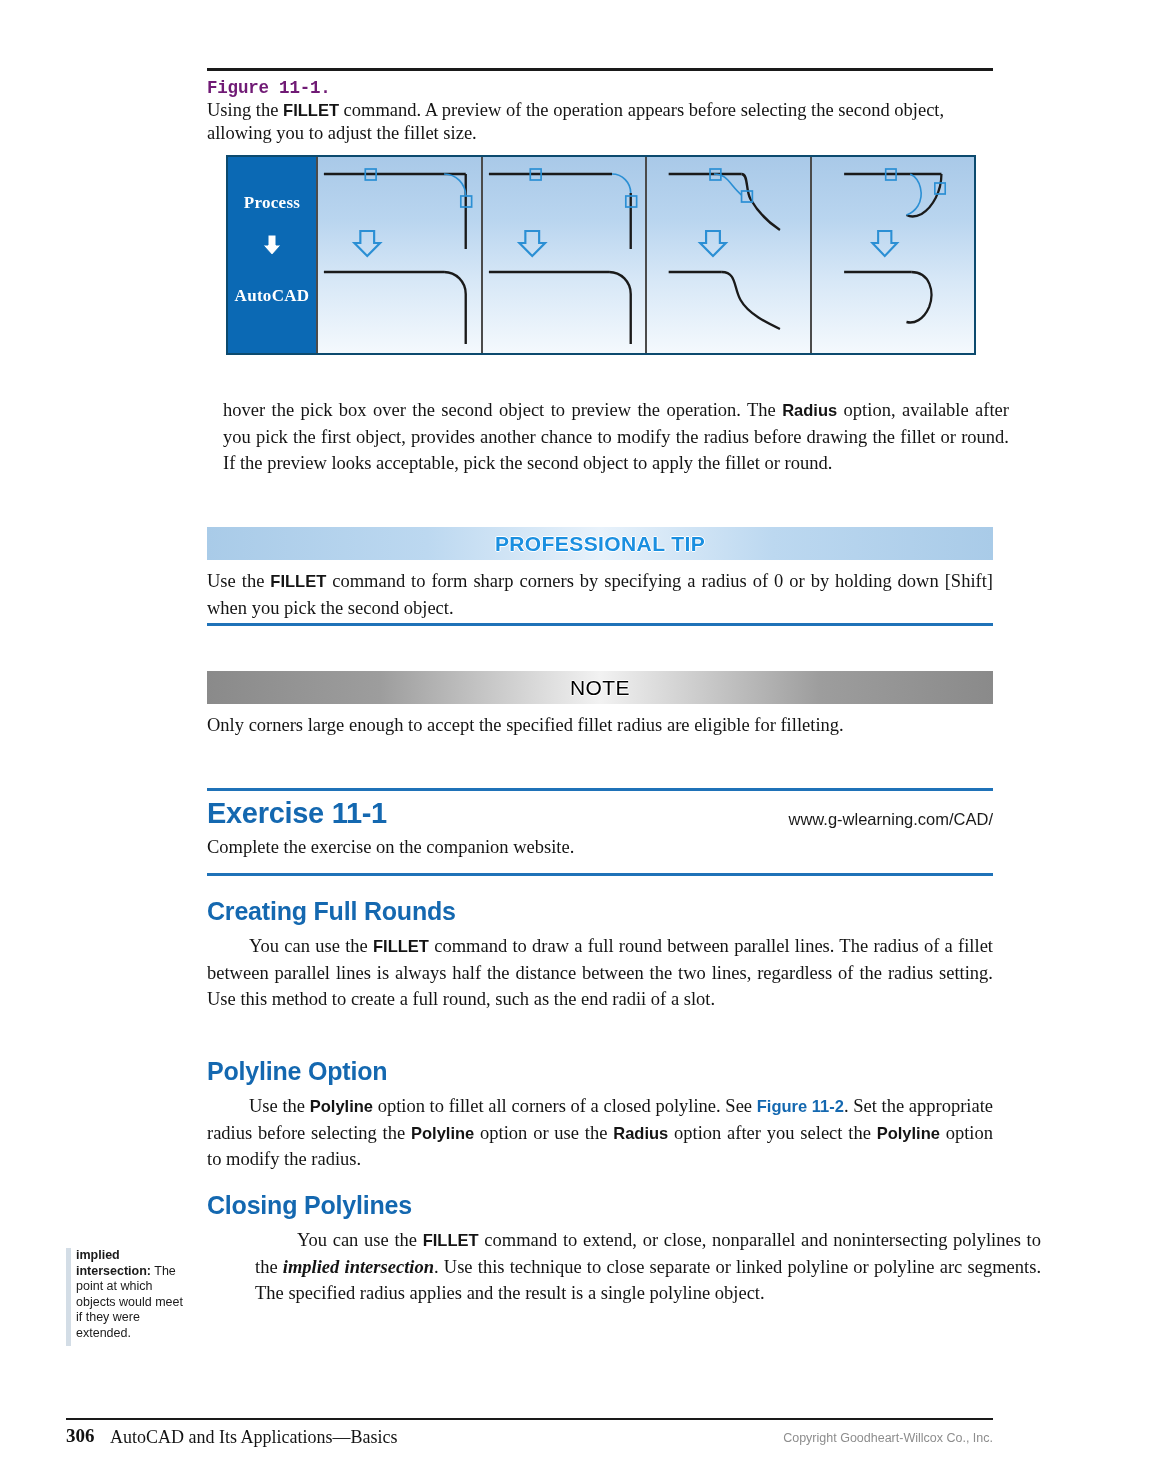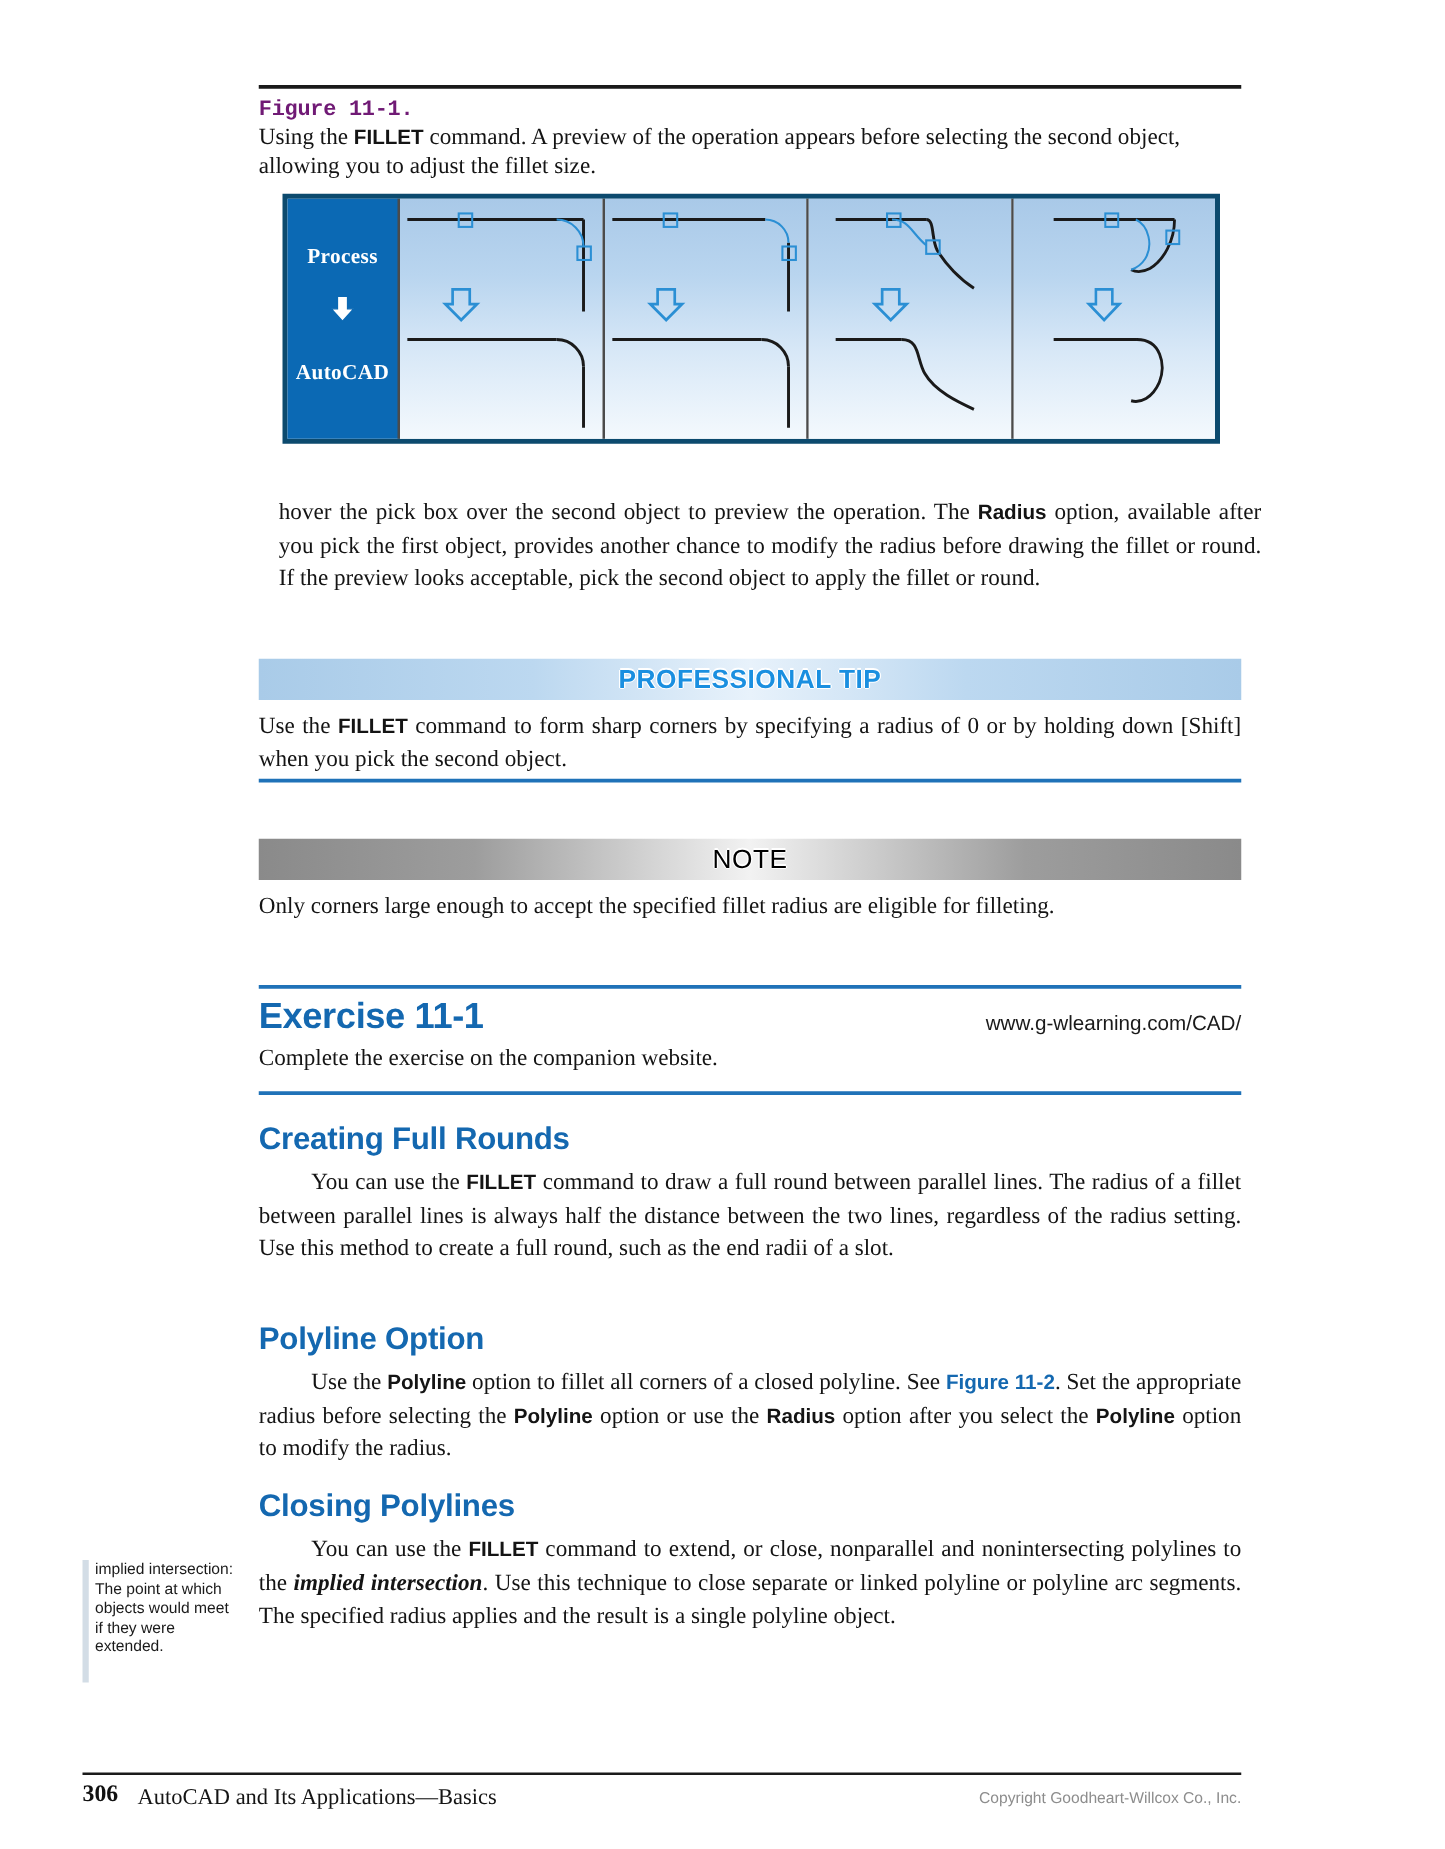--- a/index.html
+++ b/index.html
@@ -64,21 +64,21 @@
     font-weight: bold;
   }
 
   
   .figure {
     position: absolute;
     left: 226px;
     top: 155px;
     width: 750px;
     height: 200px;
-    border: 4px solid #0c4a6e;
+    border: 2px solid #0c4a6e;
     box-sizing: border-box;
     display: flex;
     background: #ffffff;
   }
   .fig-sidebar {
     width: 90px;
     background: #0b69b4;
     position: relative;
     flex: 0 0 90px;
     border-right: 2px solid #4b4b4b;
@@ -241,21 +241,21 @@
   .margin-note {
     position: absolute;
     left: 76px;
     top: 1248px;
     width: 113px;
     font-family: "Liberation Sans", sans-serif;
     font-size: 12.5px;
     line-height: 15.6px;
     color: #1a1a1a;
   }
-  .margin-note b { font-weight: normal; }
+  .margin-note b { font-weight: bold; }
   .margin-bar {
     position: absolute;
     left: 66px;
     top: 1248px;
     width: 5px;
     height: 98px;
     background: #d3dde6;
   }
 
   
@@ -417,21 +417,21 @@
   <div class="col body-p indent" style="top:933px;">
     <span>You can use the </span><b class="ui-term">FILLET</b><span> command to draw a full round between parallel lines. The radius of a fillet between parallel lines is always half the distance between the two lines, regardless of the radius setting. Use this method to create a full round, such as the end radii of a slot.</span>
   </div>
 
   <div class="h2" style="top:1057px;">Polyline Option</div>
   <div class="col body-p indent" style="top:1093px;">
     <span>Use the </span><b class="ui-term">Polyline</b><span> option to fillet all corners of a closed polyline. See </span><span class="blue-ref">Figure 11-2</span><span>. Set the appropriate radius before selecting the </span><b class="ui-term">Polyline</b><span> option or use the </span><b class="ui-term">Radius</b><span> option after you select the </span><b class="ui-term">Polyline</b><span> option to modify the radius.</span>
   </div>
 
   <div class="h2" style="top:1191px;">Closing Polylines</div>
-  <div class="col body-p indent" style="top:1227px;">
+  <div class="col body-p indent" style="top:1227px;margin-left:48px;">
     <span>You can use the </span><b class="ui-term">FILLET</b><span> command to extend, or close, nonparallel and noninter​secting polylines to the </span><i><b style="font-family:'Liberation Serif',serif;font-size:18.5px;">implied intersection</b></i><span>. Use this technique to close separate or linked polyline or polyline arc segments. The specified radius applies and the result is a single polyline object.</span>
   </div>
 
   <div class="margin-bar"></div>
   <div class="margin-note">
     <b>implied intersection:</b><span> The point at which objects would meet if they were extended.</span>
   </div>
 
   <div class="foot-rule"></div>
   <div class="foot-page">306</div>

